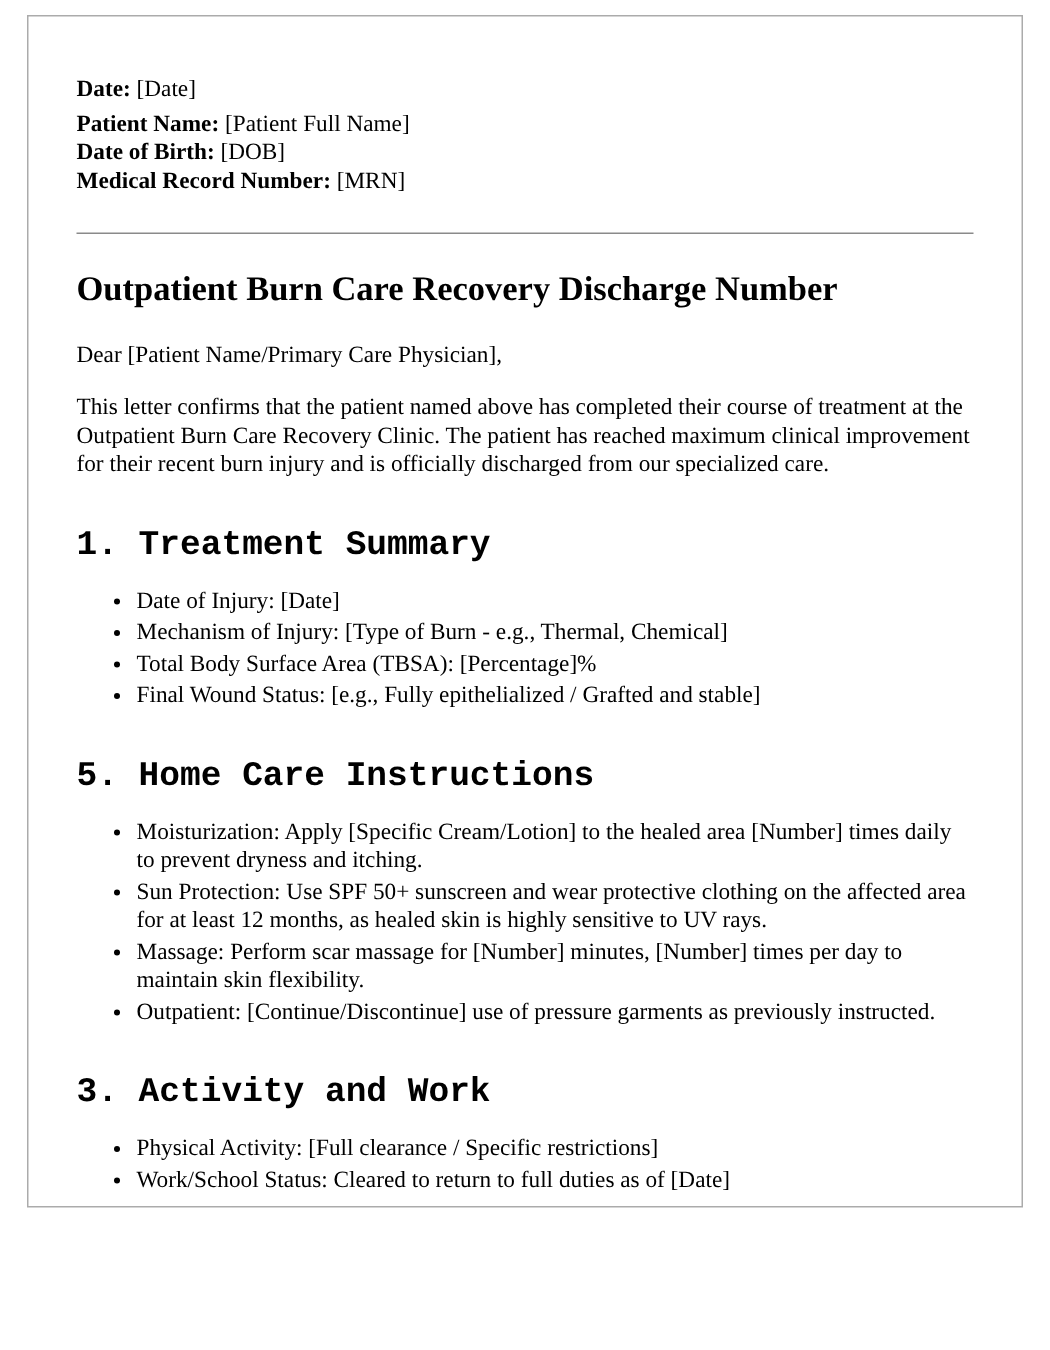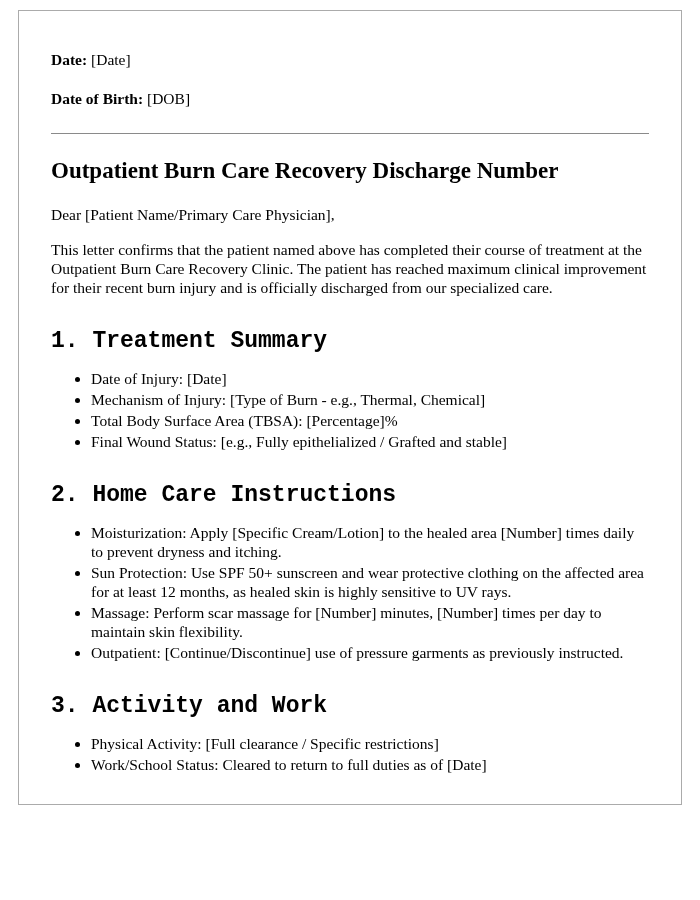--- a/index.html
+++ b/index.html
@@ -17,21 +17,21 @@
     background: #ffffff;
     border: 1px solid #ababab;
     overflow: hidden;
     padding: 40px 32px 0 32px;
   }
   .meta {
     font-size: 15.5px;
     line-height: 1.22;
   }
   .meta strong { font-weight: bold; }
-  .date-line { margin-bottom: 20px; }
+  .date-line { margin-bottom: 4px; }
   hr.divider {
     border: none;
     border-top: 1px solid #8a8a8a;
     margin: 24px 0 24px 0;
   }
   h1.doc-title {
     font-size: 23px;
     font-weight: bold;
     margin: 0 0 22px 0;
     line-height: 1.15;
@@ -59,40 +59,42 @@
   }
   ul.item-list li strong { font-weight: normal; }
 </style>
 </head>
 <body>
 
 <div class="page">
 
   <div>
     <p class="meta date-line"><strong>Date:</strong> <span>[Date]</span></p>
+    <p class="meta"><strong>Patient Name:</strong> <span>[Patient Full Name]</span></p>
     <p class="meta"><strong>Date of Birth:</strong> <span>[DOB]</span></p>
+    <p class="meta"><strong>Medical Record Number:</strong> <span>[MRN]</span></p>
   </div>
 
   <hr class="divider">
 
   <h1 class="doc-title">Outpatient Burn Care Recovery Discharge Number</h1>
 
   <p class="body-text">Dear [Patient Name/Primary Care Physician],</p>
 
   <p class="body-text">This letter confirms that the patient named above has completed their course of treatment at the Outpatient Burn Care Recovery Clinic. The patient has reached maximum clinical improvement for their recent burn injury and is officially discharged from our specialized care.</p>
 
   <h2 class="section-heading">1. Treatment Summary</h2>
   <ul class="item-list">
     <li><strong>Date of Injury:</strong> <span>[Date]</span></li>
     <li><strong>Mechanism of Injury:</strong> <span>[Type of Burn - e.g., Thermal, Chemical]</span></li>
     <li><strong>Total Body Surface Area (TBSA):</strong> <span>[Percentage]%</span></li>
     <li><strong>Final Wound Status:</strong> <span>[e.g., Fully epithelialized / Grafted and stable]</span></li>
   </ul>
 
-  <h2 class="section-heading">2. Home Care Instructions</h2>
+  <h2 class="section-heading">5. Home Care Instructions</h2>
   <ul class="item-list">
     <li><strong>Moisturization:</strong> <span>Apply [Specific Cream/Lotion] to the healed area [Number] times daily to prevent dryness and itching.</span></li>
     <li><strong>Sun Protection:</strong> <span>Use SPF 50+ sunscreen and wear protective clothing on the affected area for at least 12 months, as healed skin is highly sensitive to UV rays.</span></li>
     <li><strong>Massage:</strong> <span>Perform scar massage for [Number] minutes, [Number] times per day to maintain skin flexibility.</span></li>
     <li><strong>Outpatient:</strong> <span>[Continue/Discontinue] use of pressure garments as previously instructed.</span></li>
   </ul>
 
   <h2 class="section-heading">3. Activity and Work</h2>
   <ul class="item-list">
     <li><strong>Physical Activity:</strong> <span>[Full clearance / Specific restrictions]</span></li>

